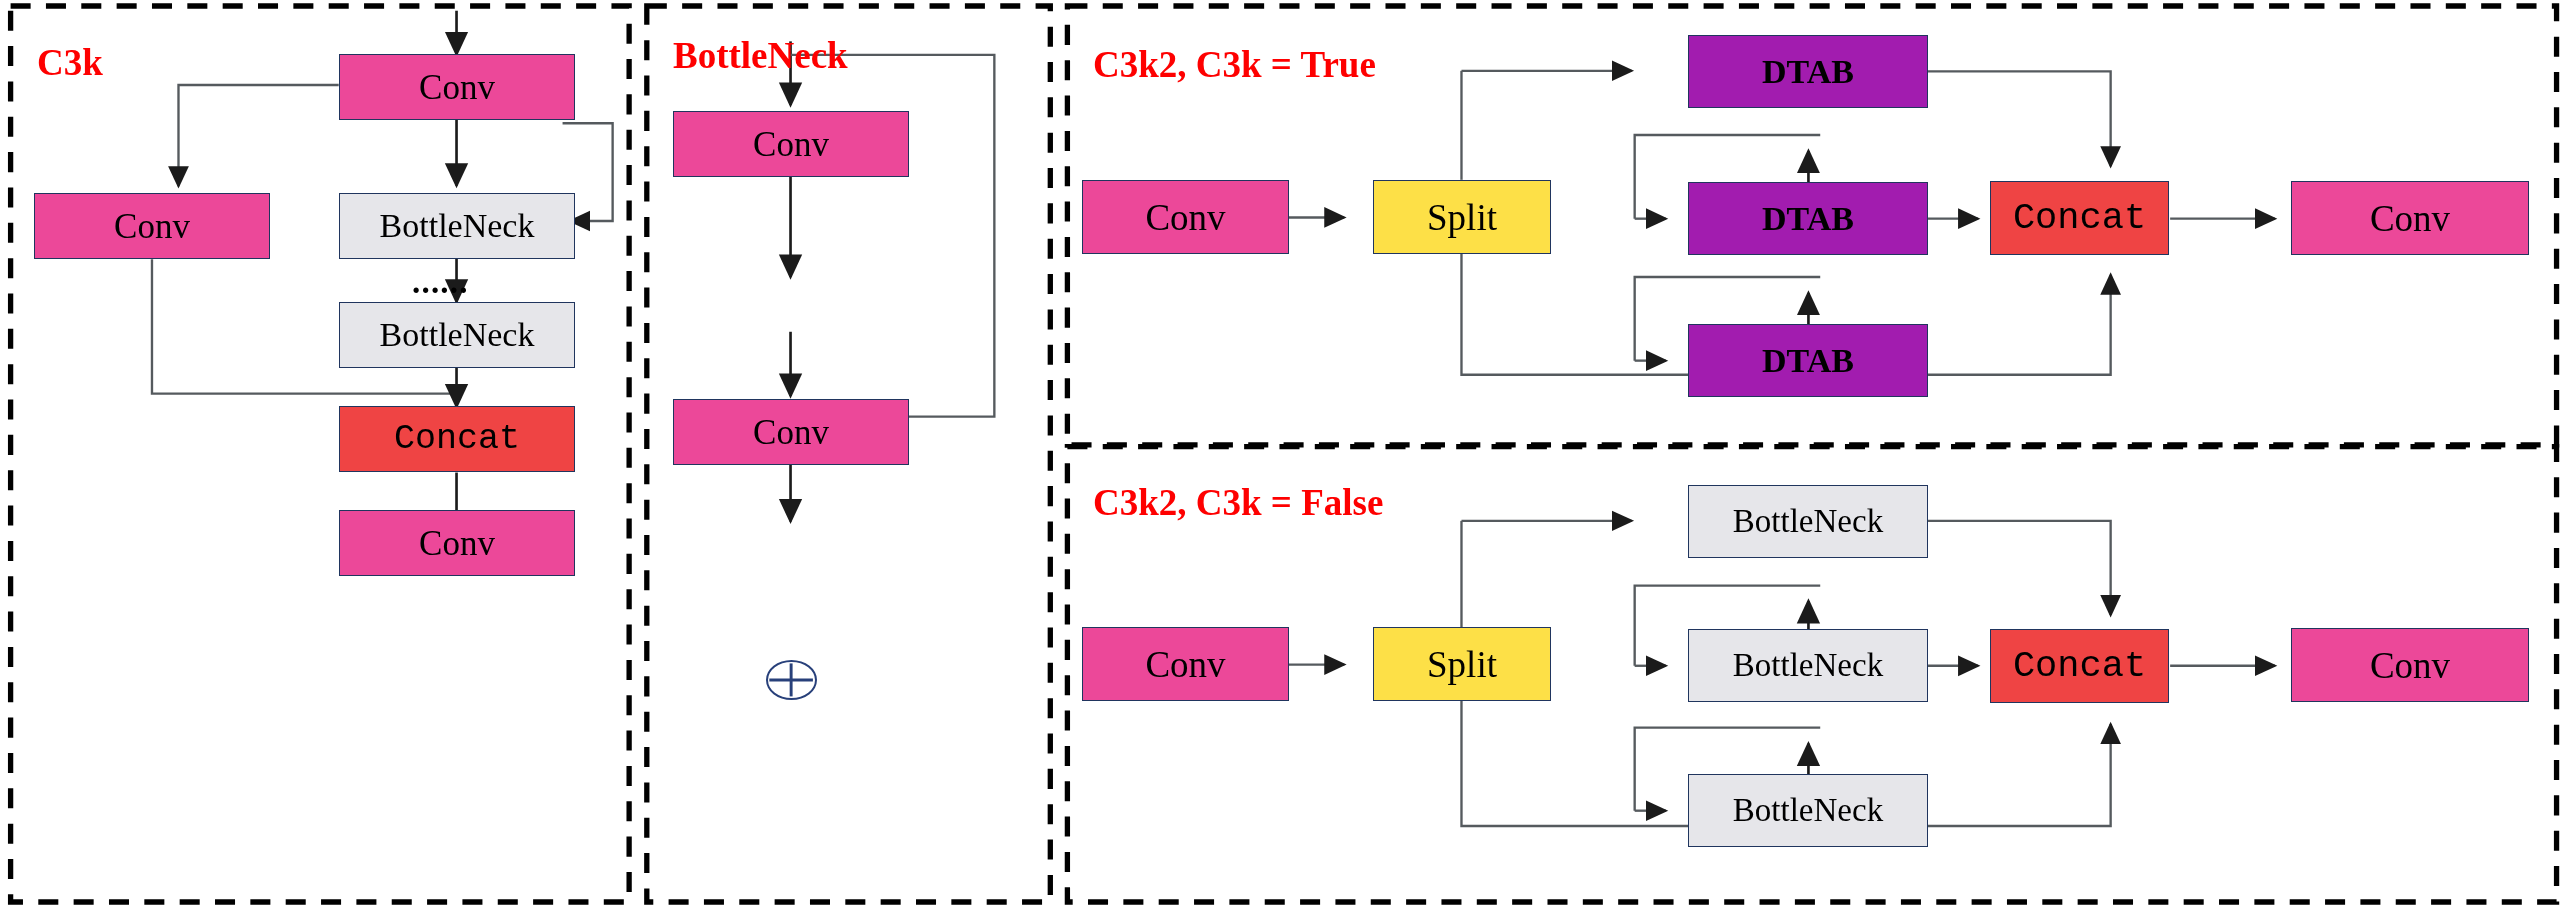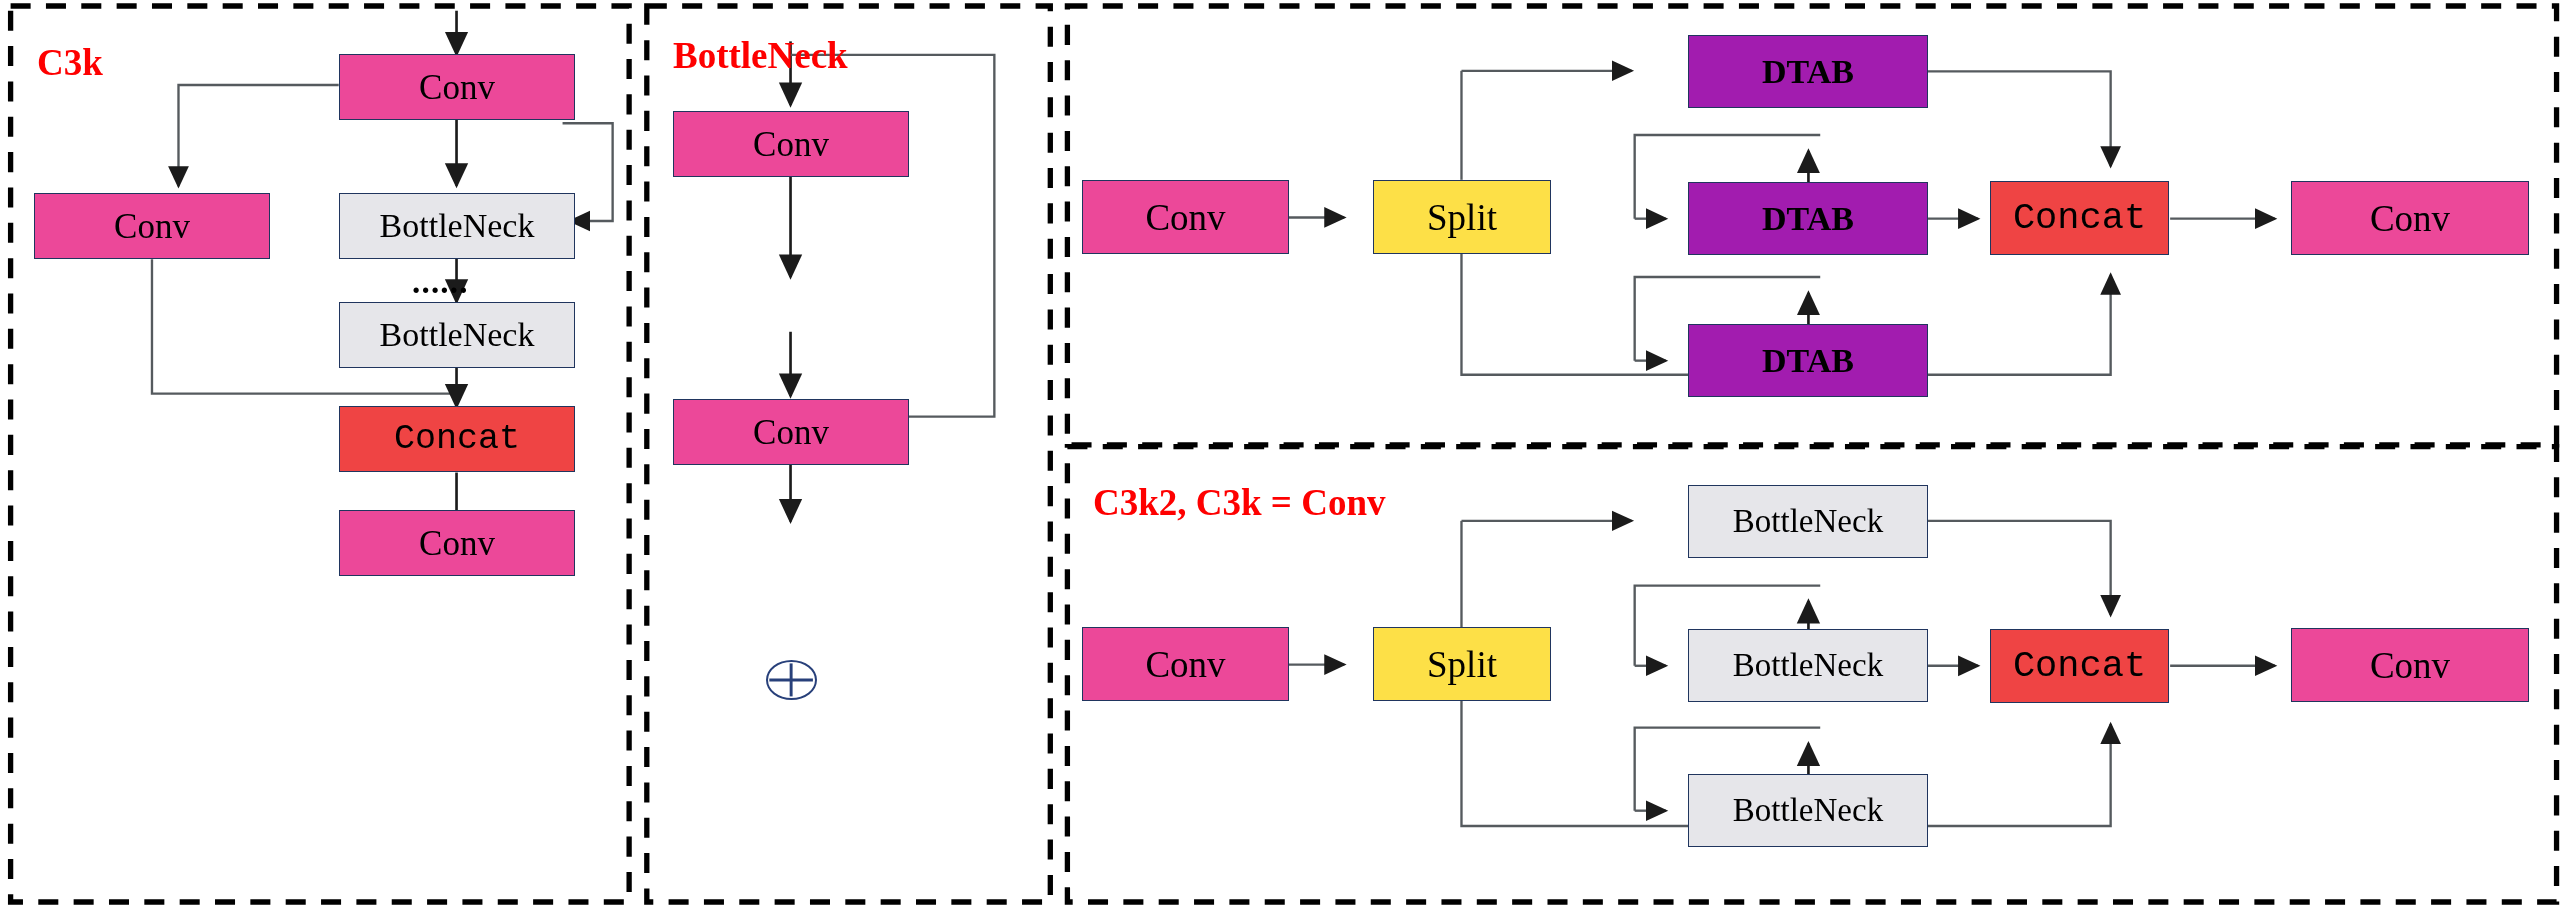--- a/index.html
+++ b/index.html
@@ -180,22 +180,23 @@
 
     <path class="wire" d="M 3072,1402 L 3583,1402 L 3583,1229" marker-end="url(#ah)"></path>
 
     <path class="wire" d="M 3684,1130 L 3862,1130" marker-end="url(#ah)"></path>
   </svg>
 
   <div class="panel-title" style="left:37px; top:44px; font-size:37px;">C3k</div>
 
   <div class="panel-title" style="left:673px; top:37px; font-size:37px;">BottleNeck</div>
 
-
-  <div class="panel-title" style="left:1093px; top:484px; font-size:37px;">C3k2, C3k = Conv</div>
+  <div class="panel-title" style="left:1093px; top:46px; font-size:37px;">C3k2, C3k = True</div>
+
+  <div class="panel-title" style="left:1093px; top:484px; font-size:37px;">C3k2, C3k = False</div>
 
   <div class="node green" style="left:339px; top:54px; width:236px; height:66px; font-size:35px;">Conv</div>
 
   <div class="node green" style="left:34px; top:193px; width:236px; height:66px; font-size:35px;">Conv</div>
 
   <div class="node grey" style="left:339px; top:193px; width:236px; height:66px; font-size:34px;">BottleNeck</div>
 
   <div class="ellipsis-dots" style="left:412px; top:266px; font-size:33px; font-weight:bold;">......</div>
 
   <div class="node grey" style="left:339px; top:302px; width:236px; height:66px; font-size:34px;">BottleNeck</div>

